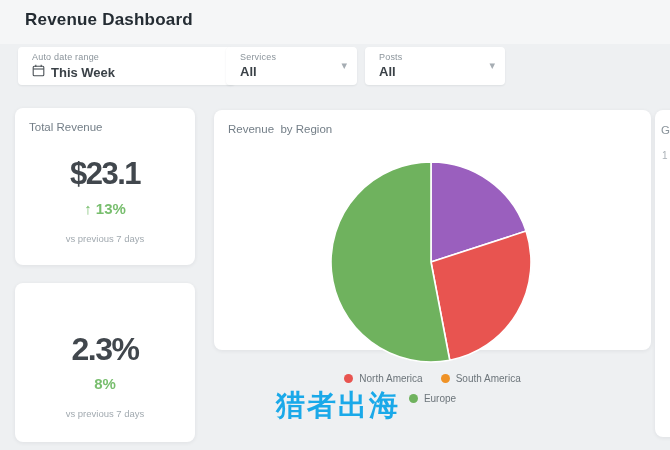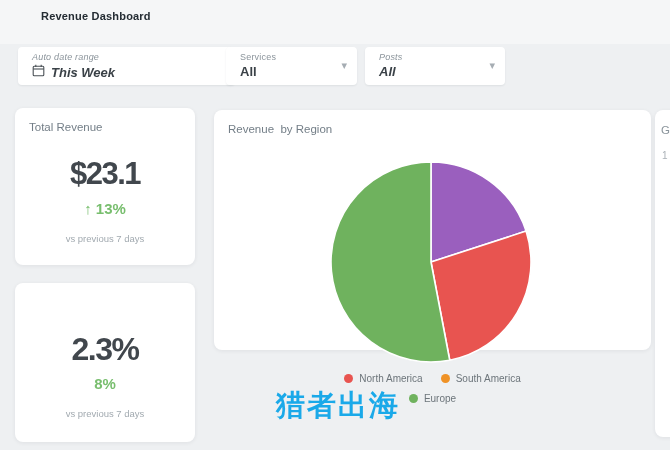--- a/index.html
+++ b/index.html
@@ -5,22 +5,22 @@
   html,body{margin:0;padding:0;}
   body{
     width:670px;height:450px;overflow:hidden;position:relative;
     background:#eef0f2;
     font-family:"Liberation Sans","DejaVu Sans",sans-serif;
     -webkit-font-smoothing:antialiased;
   }
   .page{position:relative;width:670px;height:450px;}
   .header-band{position:absolute;left:0;top:0;width:670px;height:44px;background:#f5f6f7;}
   .page-title{
-    position:absolute;left:41px;top:10px;margin:0;
-    font-size:11px;font-weight:700;color:#242c33;letter-spacing:.2px;
+    position:absolute;left:25px;top:10px;margin:0;
+    font-size:17px;font-weight:700;color:#242c33;letter-spacing:.2px;
   }
   
   .fbox{
     position:absolute;top:47px;height:38px;background:#ffffff;border-radius:4px;
     box-shadow:0 1px 2px rgba(30,40,50,.08);
   }
   .flabel{
     position:absolute;left:14px;top:5px;font-size:9px;color:#8b949b;letter-spacing:.2px;
   }
   .fvalue{
@@ -72,21 +72,21 @@
 </style>
 </head>
 <body>
 
 <div class="page">
 
   <div class="header-band"></div>
   <h1 class="page-title">Revenue Dashboard</h1>
 
   <div>
-    <div class="fbox" style="left:18px;width:217px;font-style:italic;">
+    <div class="fbox" style="left:18px;width:217px;">
       <div class="flabel">Auto date range</div>
       <div class="fvalue">
         <span class="cal-icon">
           <svg width="13" height="13" viewBox="0 0 13 13" fill="none">
             <rect x="1.2" y="2.2" width="10.6" height="9.6" rx="1" stroke="#4a5056" stroke-width="1.1"></rect>
             <line x1="1.2" y1="5" x2="11.8" y2="5" stroke="#4a5056" stroke-width="1.1"></line>
             <line x1="3.8" y1="0.8" x2="3.8" y2="3" stroke="#4a5056" stroke-width="1.1"></line>
             <line x1="9.2" y1="0.8" x2="9.2" y2="3" stroke="#4a5056" stroke-width="1.1"></line>
           </svg>
         </span>
@@ -95,21 +95,21 @@
     </div>
 
     <div class="fbox" style="left:226px;width:131px;">
       <div class="flabel">Services</div>
       <div class="fvalue">
           <span>All</span>
         </div>
       <span class="caret">▾</span>
     </div>
 
-    <div class="fbox" style="left:365px;width:140px;font-style:italic;">
+    <div class="fbox" style="left:365px;width:140px;">
       <div class="flabel">Posts</div>
       <div class="fvalue">
           <span>All</span>
         </div>
       <span class="caret">▾</span>
     </div>
   </div>
 
   <div class="card" style="left:15px;top:108px;width:180px;height:157px;">
     <div class="ctitle">Total Revenue</div>

